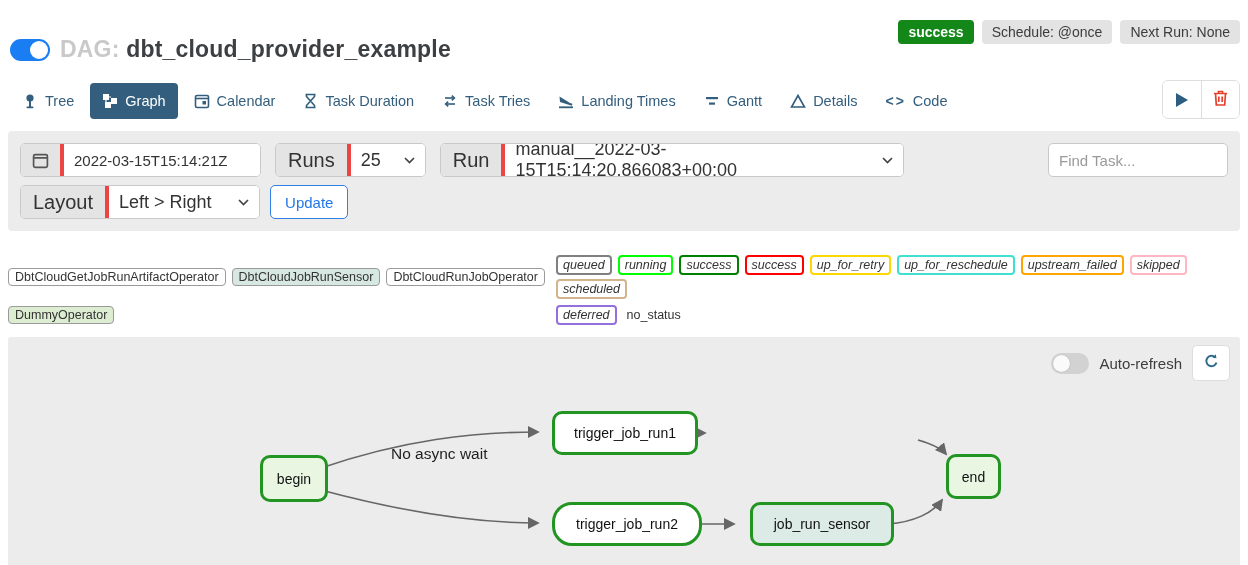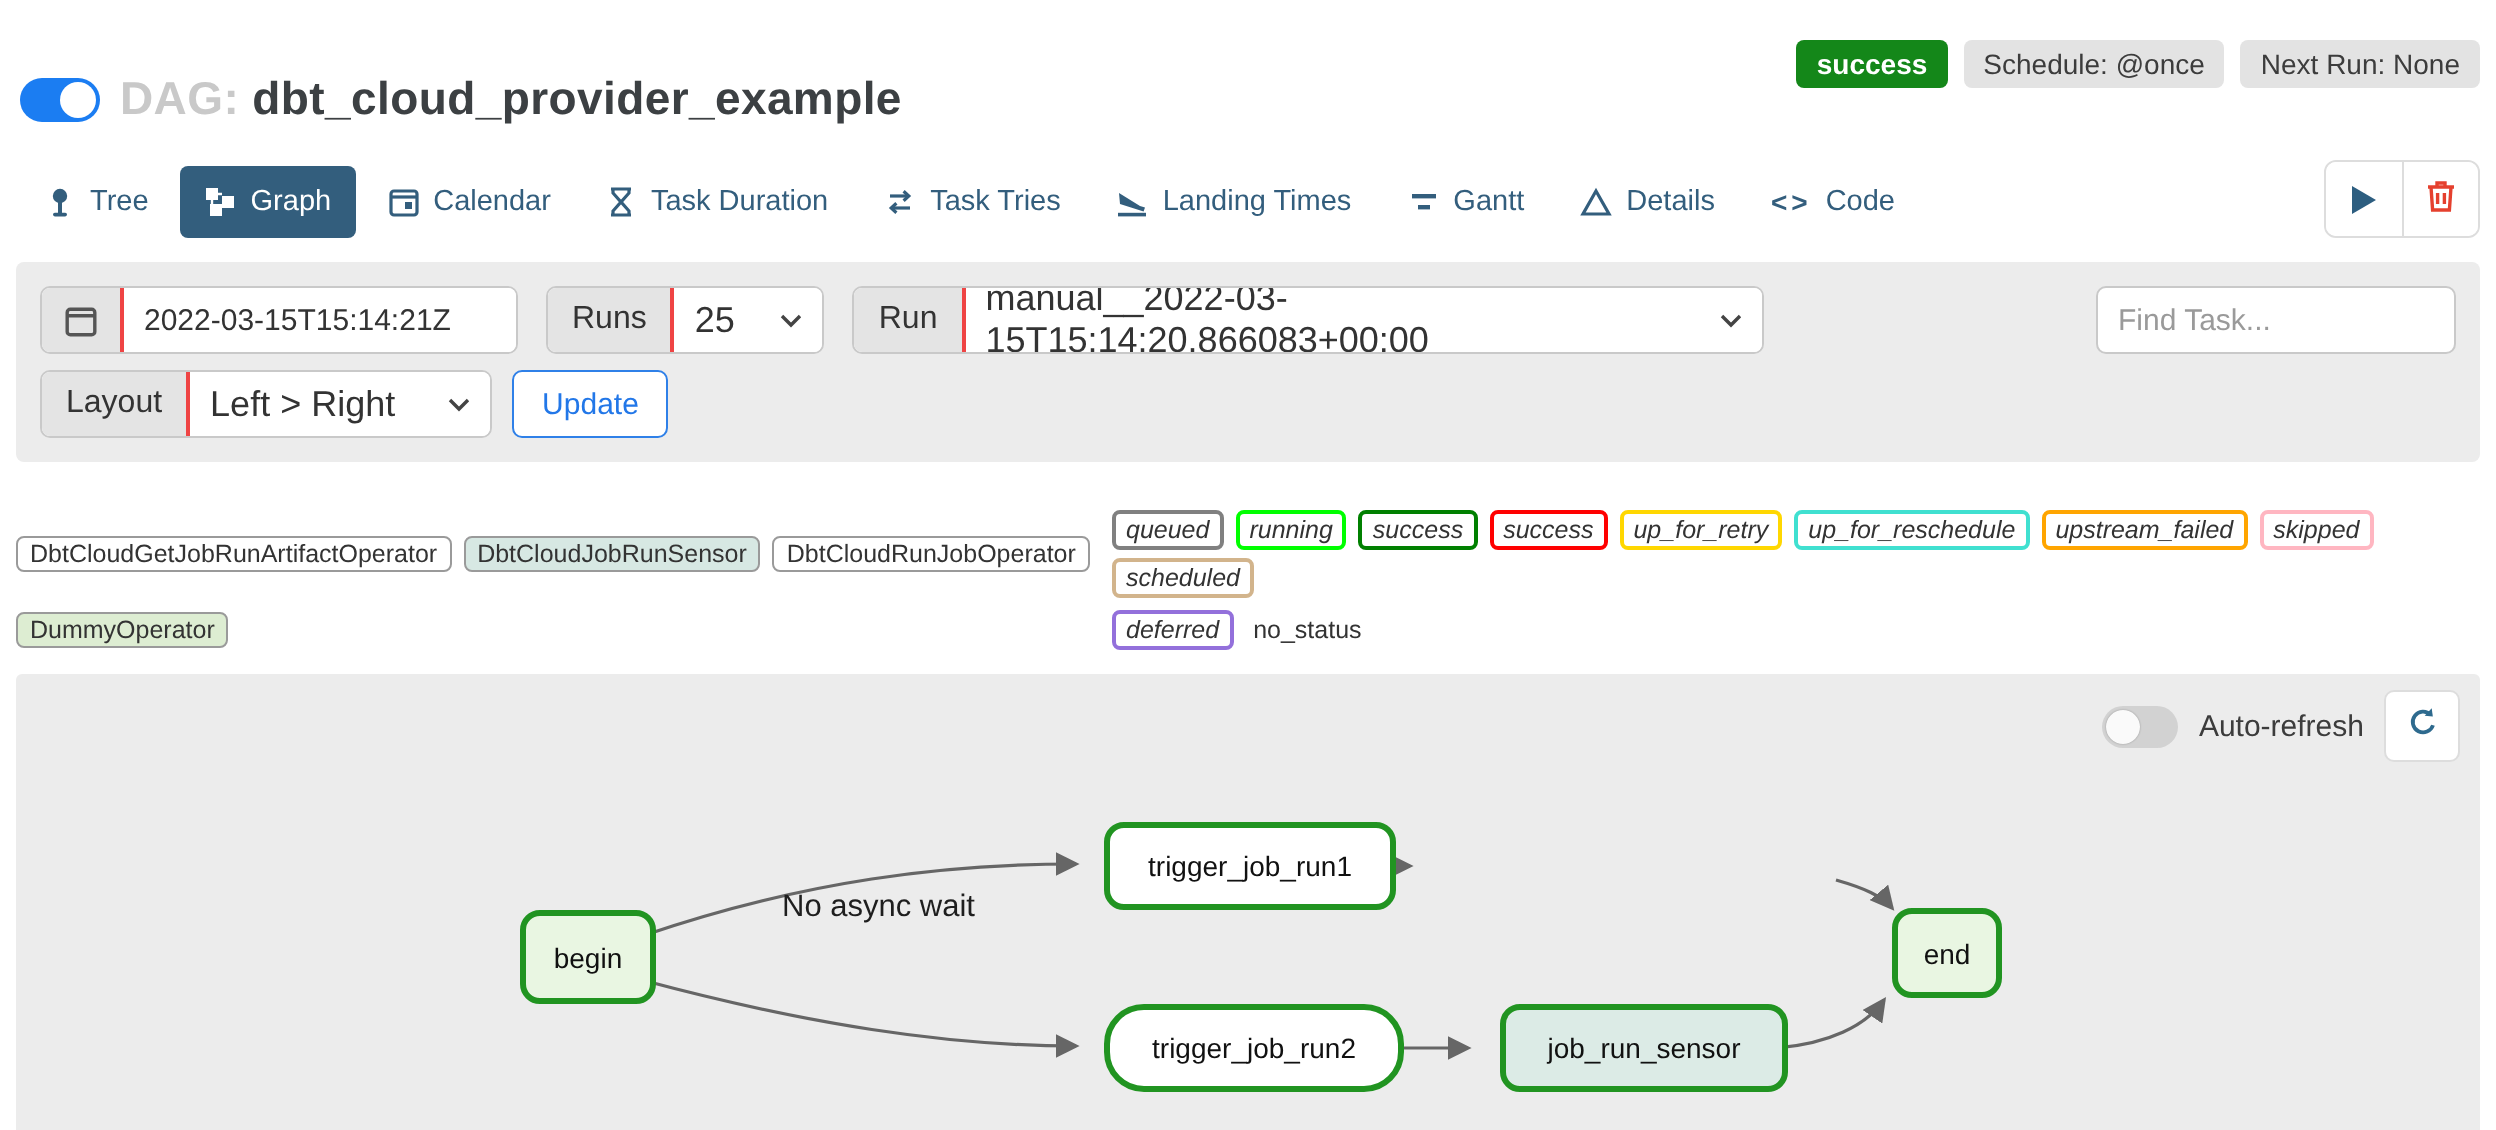--- a/index.html
+++ b/index.html
@@ -28,21 +28,21 @@
   .tab-actions .abtn { width:38px; height:37px; display:flex; align-items:center; justify-content:center; background:#fff; border:none; cursor:pointer; }
   .tab-actions .abtn + .abtn { border-left:1px solid #ddd; }
   .play-tri { width:0; height:0; border-left:12px solid #2d5e80; border-top:7px solid transparent; border-bottom:7px solid transparent; }
 
   
   .filter-panel { margin:12px 8px 0 8px; background:#ececec; border-radius:4px; padding:12px 12px; }
   .frow { display:flex; align-items:center; }
   .frow + .frow { margin-top:8px; }
   .group { display:flex; align-items:stretch; height:34px; border-radius:5px; overflow:hidden; border:1px solid #c9c9c9; background:#fff; }
   .group + .group { margin-left:14px; }
-  .addon { display:flex; align-items:center; padding:0 12px; background:#e4e4e4; color:#333; font-size:16px; border-right:2px solid #ef4444; }
+  .addon { display:flex; align-items:center; padding:0 12px; background:#e4e4e4; color:#333; font-size:20px; border-right:4px solid #ef4444; }
   .addon.icon-addon { padding:0 11px; }
   .tinput { border:none; outline:none; font-size:15px; padding:0 10px; color:#333; font-family:"Liberation Sans", sans-serif; background:#fff; }
   .date-input { width:196px; }
   .fakesel { display:flex; align-items:center; justify-content:space-between; gap:8px; padding:0 10px; font-size:18px; color:#333; background:#fff; cursor:pointer; }
   .runs-sel { width:74px; }
   .run-sel { width:398px; }
   .layout-sel { width:150px; }
   .chev { flex:0 0 auto; }
   .find-task { margin-left:auto; width:180px; height:34px; border:1px solid #c9c9c9; border-radius:5px; background:#fff;padding-left:10px; }
   .find-task::placeholder { color:#9a9a9a; }

